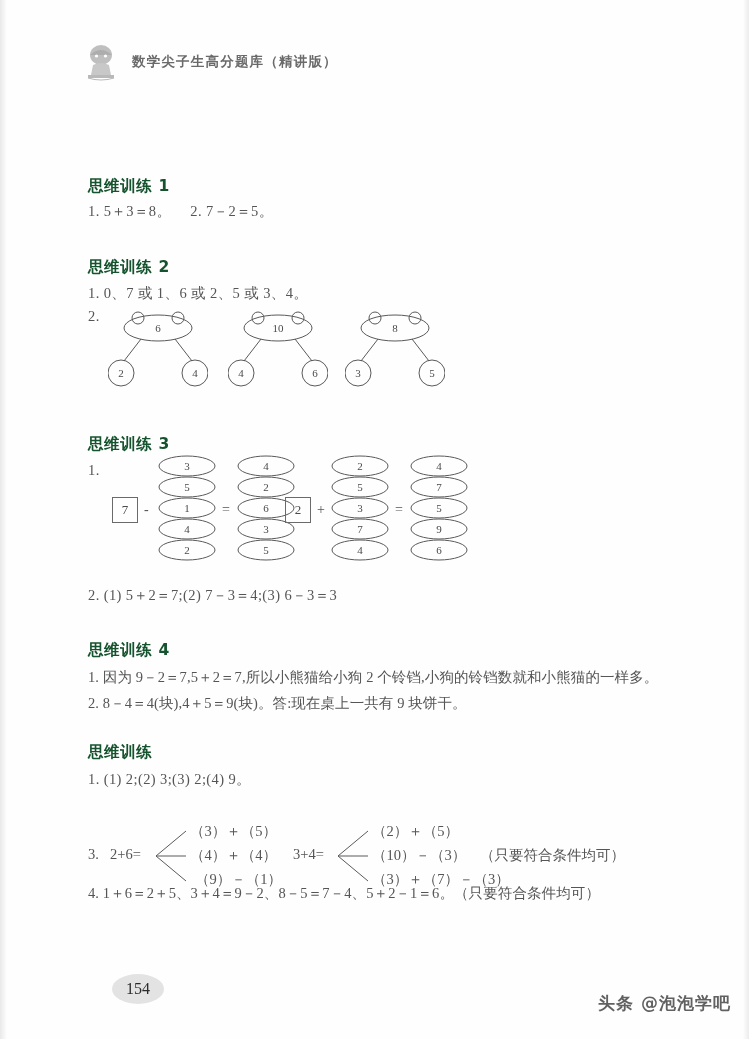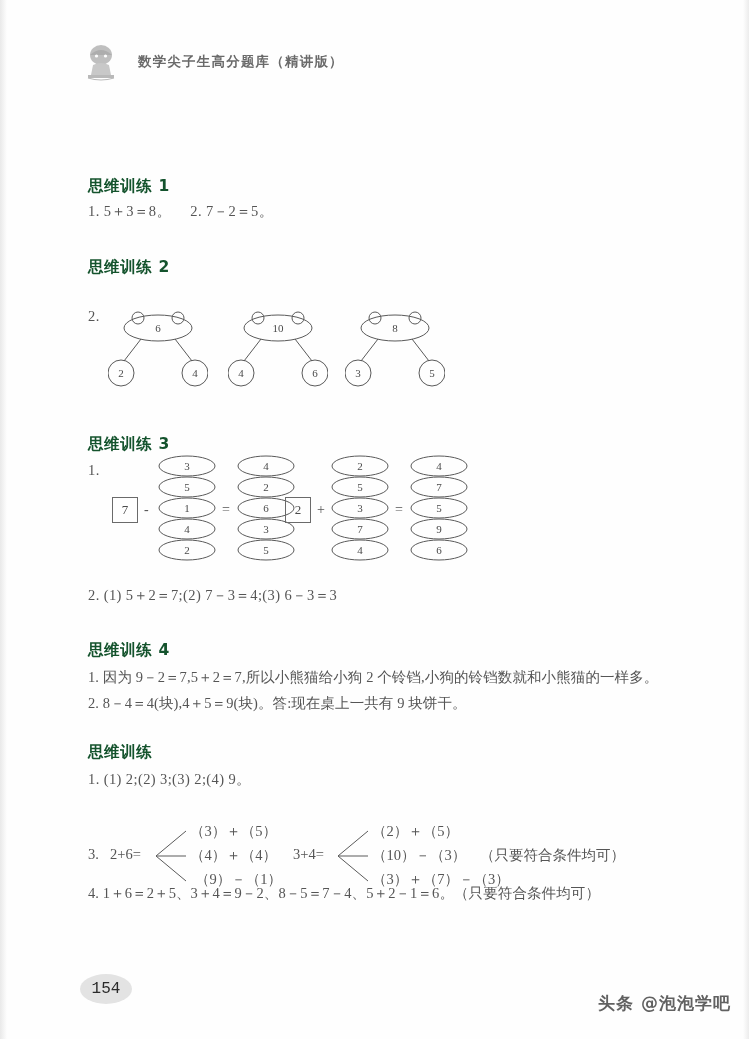--- a/index.html
+++ b/index.html
@@ -38,21 +38,21 @@
     pointer-events: none;
   }
 
   
   .runhead {
     position: absolute;
     left: 84px;
     top: 42px;
     display: flex;
     align-items: center;
-    gap: 20px;
+    gap: 14px;
   }
   .runhead-logo {
     width: 34px;
     height: 40px;
     position: relative;
     opacity: .62;
   }
   .runhead-title {
     font-family: "DejaVu Serif", "Liberation Serif", serif;
     font-weight: bold;
@@ -159,30 +159,30 @@
     position: absolute;
     font-family: "Liberation Serif", "DejaVu Serif", serif;
     font-size: 14.5px;
     color: #555;
     white-space: nowrap;
   }
 
   
   .page-number {
     position: absolute;
-    left: 80px;
+    left: 112px;
     top: 974px;
     width: 52px;
     height: 30px;
     border-radius: 50%;
     background: #e3e3e3;
     display: flex;
     align-items: center;
     justify-content: center;
-    font-family: Liberation Mono, monospace;
+    font-family: Liberation Serif, serif;
     font-size: 16px;
     color: #2b2b2b;
   }
   .watermark {
     position: absolute;
     right: 18px;
     top: 992px;
     font-family: "DejaVu Sans", "Liberation Sans", sans-serif;
     font-weight: bold;
     font-size: 17px;
@@ -210,20 +210,21 @@
       </svg>
     </div>
     <div class="runhead-title">数学尖子生高分题库（精讲版）</div>
   </div>
 
 
   <div class="sec-head" style="top:176px">思维训练 1</div>
   <div class="line" style="top:202px">1. 5＋3＝8。　 2. 7－2＝5。</div>
 
   <div class="sec-head" style="top:257px">思维训练 2</div>
+  <div class="line" style="top:284px">1. 0、7 或 1、6 或 2、5 或 3、4。</div>
   <div class="line" style="top:308px">2.</div>
 
   <div class="tree" style="left:108px; top:308px">
     <svg width="100" height="82" viewBox="0 0 100 82">
       <circle class="stroke" cx="30" cy="10" r="6"></circle>
       <circle class="stroke" cx="70" cy="10" r="6"></circle>
       <ellipse class="stroke" cx="50" cy="20" rx="34" ry="13"></ellipse>
       <text class="svg-num" x="50" y="24" text-anchor="middle">6</text>
       <line class="stroke" x1="33" y1="31" x2="16" y2="53"></line>
       <line class="stroke" x1="67" y1="31" x2="84" y2="53"></line>

